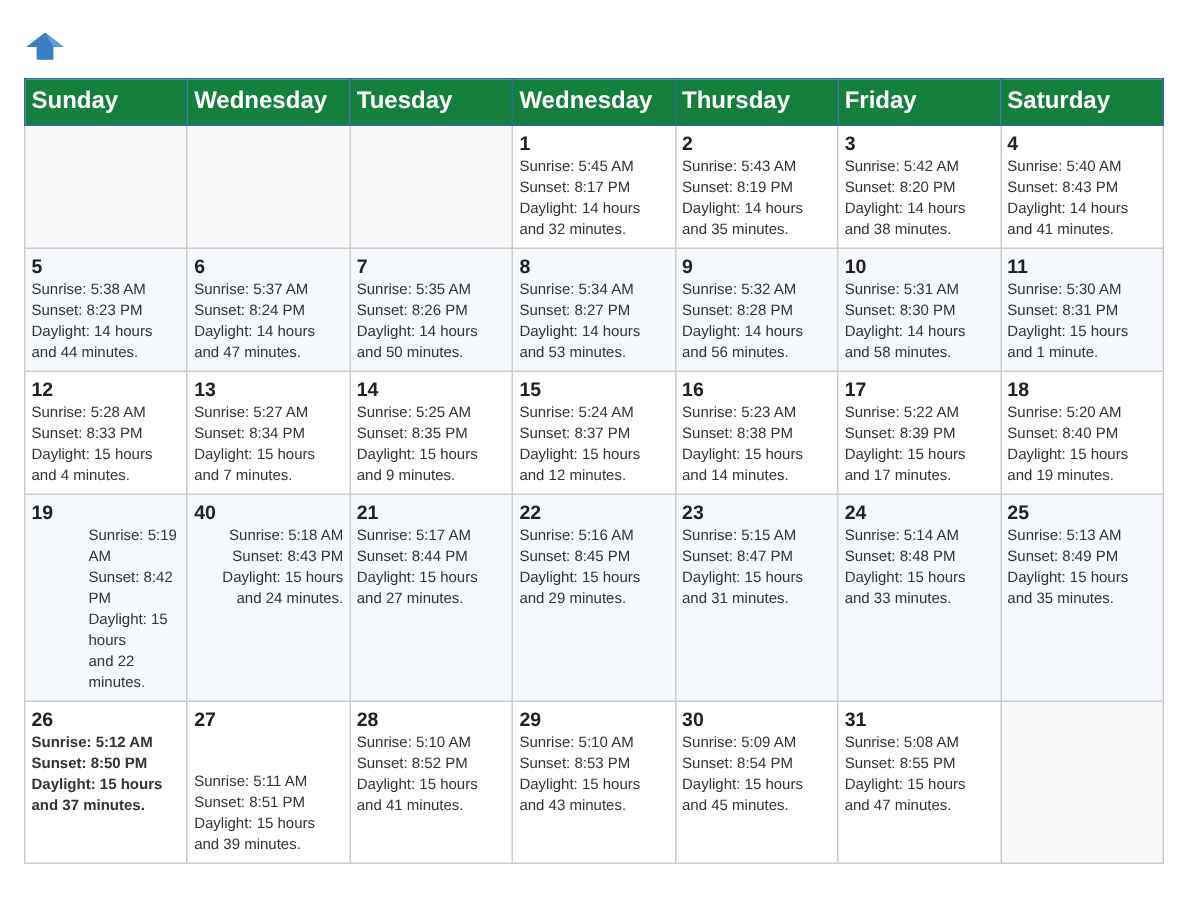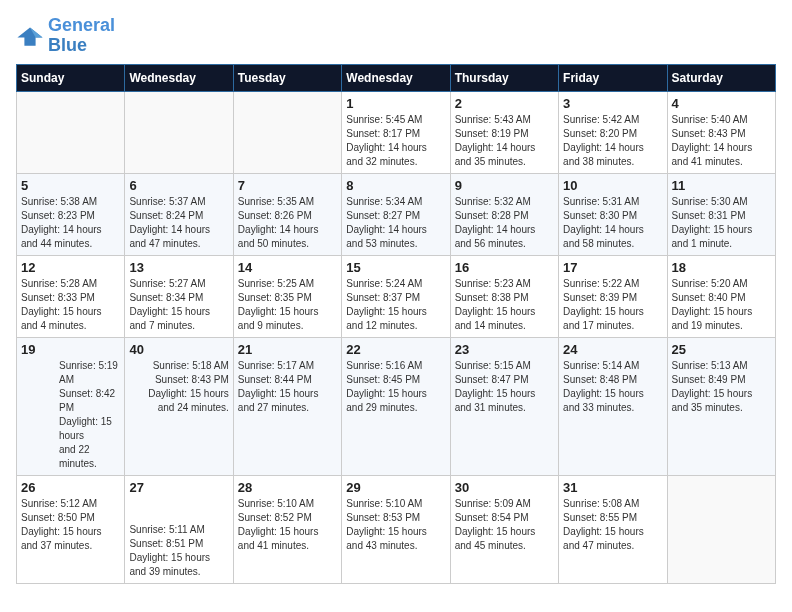--- a/index.html
+++ b/index.html
@@ -45,25 +45,25 @@
     .location-title {
       font-size: 16px;
       color: #555;
     }
     .calendar {
       width: 100%;
       border-collapse: collapse;
       font-size: 11px;
     }
     .calendar th {
-      background-color: #0f172a;
+      background-color: #15803d;
       color: #fff;
       padding: 6px 4px;
       text-align: left;
-      font-size: 12px;
+      font-size: 16px;
       border: 1px solid #2d6aa0;
     }
     .calendar td {
       border: 1px solid #ccc;
       vertical-align: top;
       padding: 4px;
       width: calc(100% / 7);
       min-height: 80px;
       background: #fff;
     }
@@ -92,24 +92,20 @@
   </style>
 </head>
 <body>
 
 <div class="header">
   <div class="logo">
     <svg class="logo-bird" viewBox="0 0 40 40">
       <polygon points="20,8 38,22 28,22 28,34 12,34 12,22 2,22" fill="#3a7fc1"></polygon>
       <polygon points="20,8 38,22 28,22" fill="#5aa0d8"></polygon>
     </svg>
-    <div class="logo-text">
-      <div><span>General</span></div>
-      <div style="color:#3a7fc1">Blue</div>
-    </div>
   </div>
   <div class="title-block">
     <div class="month-title"></div>
     <div class="location-title"></div>
   </div>
 </div>
 
 <table class="calendar">
   <thead>
     <tr>
@@ -305,21 +301,21 @@
           <div class="day-number">25</div>
           <div class="day-info" style="white-space: pre-line;">Sunrise: 5:13 AM
 Sunset: 8:49 PM
 Daylight: 15 hours
 and 35 minutes.</div>
         </td>
       </tr>
       <tr class="row-odd">
         <td>
           <div class="day-number">26</div>
-          <div class="day-info" style="white-space: pre-line;">Sunrise: 5:12 AM
+          <div class="day-info" style="white-space: pre-line; font-weight: bold;">Sunrise: 5:12 AM
 Sunset: 8:50 PM
 Daylight: 15 hours
 and 37 minutes.</div>
         </td>
         <td>
           <div class="day-number">27</div>
           <div class="day-info" style="white-space: pre-line; margin-top: 28px;">Sunrise: 5:11 AM
 Sunset: 8:51 PM
 Daylight: 15 hours
 and 39 minutes.</div>

